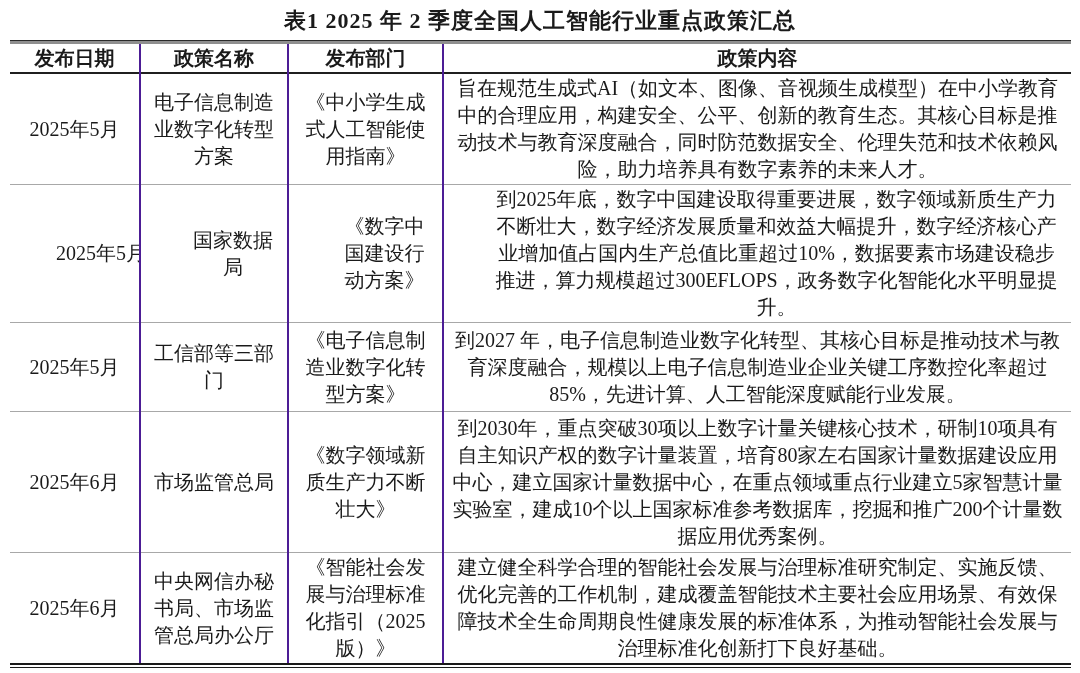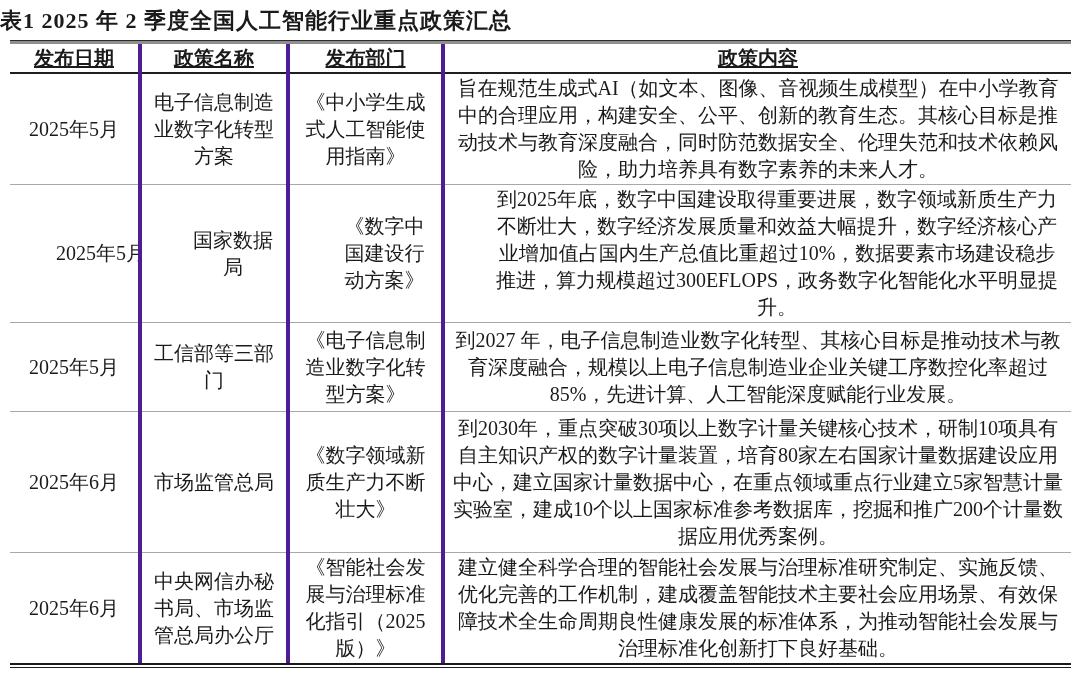--- a/index.html
+++ b/index.html
@@ -11,21 +11,21 @@
     height: 673px;
     background: #ffffff;
     color: #1a1a1a;
     font-family: "Liberation Serif", "DejaVu Serif", serif;
     position: relative;
     overflow: hidden;
   }
   .title {
     margin: 0;
     padding-top: 6px;
-    text-align: left;
+    text-align: center;
     font-size: 22px;
     font-weight: bold;
     letter-spacing: 1px;
   }
   .table-wrap {
     position: absolute;
     left: 10px;
     top: 40px;
     width: 1061px;
   }
@@ -47,23 +47,23 @@
     text-align: center;
     vertical-align: middle;
     padding: 1px 8px;
     overflow: hidden;
   }
   .policy th {
     font-weight: bold;
     height: 28px;
     padding: 0 4px;
   }
-  .policy thead tr { border-bottom: 2px solid #1f1f1f; text-decoration: underline; }
+  .policy thead tr { border-bottom: 2px solid #1f1f1f; }
   .policy tbody tr + tr { border-top: 1px solid #a8a8a8; }
-  .policy th + th, .policy td + td { border-left: 4px solid #4c1d95; }
+  .policy th + th, .policy td + td { border-left: 2px solid #4c1d95; }
 
   .policy tr.r1 td { height: 106px; }
   .policy tr.r2 td { height: 106px; padding-left: 46px; }
   .policy tr.r3 td { height: 86px; }
   .policy tr.r4 td { height: 138px; }
   .policy tr.r5 td { height: 104px; }
 
   .c-date { white-space: nowrap; margin-top: 37px; }
 
   .source {

